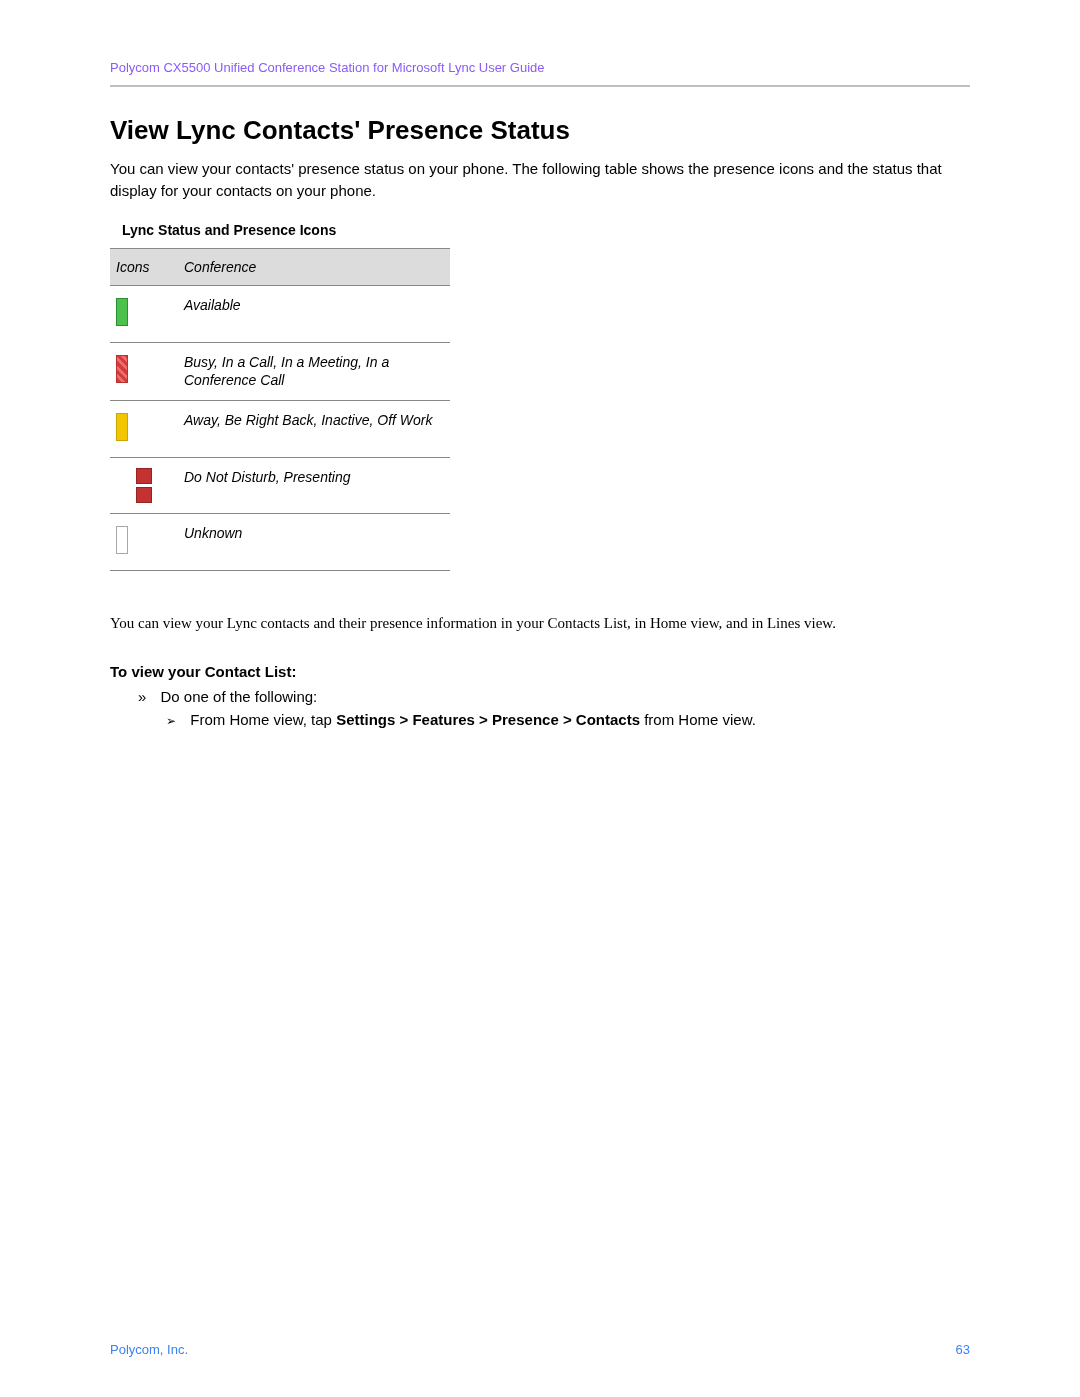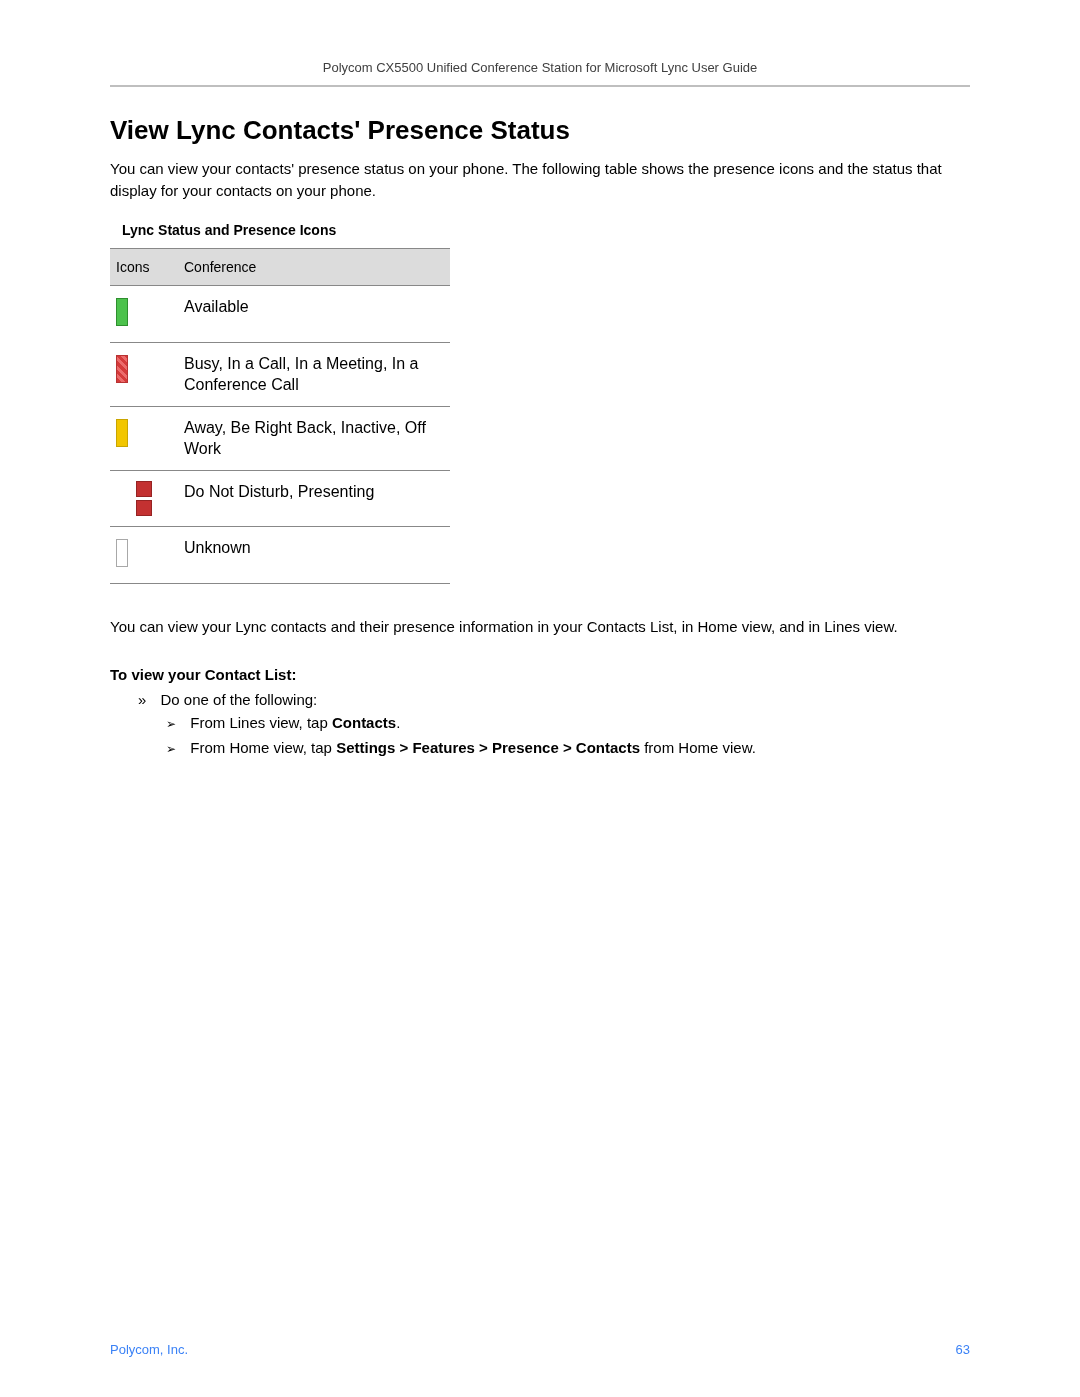--- a/index.html
+++ b/index.html
@@ -12,23 +12,22 @@
   }
   .page {
     width: 1080px;
     min-height: 1397px;
     box-sizing: border-box;
     padding: 60px 110px 40px 110px;
     position: relative;
   }
   .doc-header {
     font-size: 13px;
-    color: #404040;
+    color: #8b5cf6;
     margin-bottom: 8px;
-    text-align: center;
   }
   hr.rule {
     border: none;
     border-top: 2px solid #bfbfbf;
     margin: 10px 0 28px 0;
   }
   h1.title {
     font-size: 26px;
     font-weight: bold;
     margin: 0 0 12px 0;
@@ -50,26 +49,28 @@
   }
   table.presence th, table.presence td {
     border-top: 1px solid #888;
     border-bottom: 1px solid #888;
     padding: 10px 6px;
     vertical-align: top;
     text-align: left;
   }
   table.presence thead th {
     background: #dcdcdc;
+    font-style: italic;
     font-weight: normal;
     font-size: 14px;
   }
   table.presence td.desc {
-    font-size: 16px;
+    font-size: 14px;
     line-height: 1.35;
+    font-style: italic;
   }
   td.iconcell {
     width: 56px;
     text-align: center;
   }
   .icon-wrap {
     display: inline-block;
   }
 
   
@@ -168,31 +169,28 @@
           </td>
         <td class="desc">Do Not Disturb, Presenting</td>
       </tr>
       <tr>
         <td class="iconcell"><span class="icon-wrap"><span class="bar bar-outline"></span></span></td>
         <td class="desc">Unknown</td>
       </tr>
     </tbody>
   </table>
 
-  <p class="body" style="margin-top:32px;">You can view your Lync contacts and their presence information in your Contacts List, in Home view, and in Lines view.</p>
+  <p class="body" style="margin-top:42px;font-family:Liberation Serif, serif;">You can view your Lync contacts and their presence information in your Contacts List, in Home view, and in Lines view.</p>
 
   <div class="subhead">To view your Contact List:</div>
 
   <ul class="lvl1">
     <li>
       <span>Do one of the following:</span>
       <ul class="lvl2">
-        <li>
-          <span>From Lines view, tap </span><span class="bold">Contacts</span><span>.</span>
-        </li>
         <li>
           <span>From Home view, tap </span><span class="bold">Settings &gt; Features &gt; Presence &gt; Contacts</span><span> from Home view.</span>
         </li>
       </ul>
     </li>
   </ul>
 
   <div class="footer">
     <span>Polycom, Inc.</span>
     <span>63</span>

